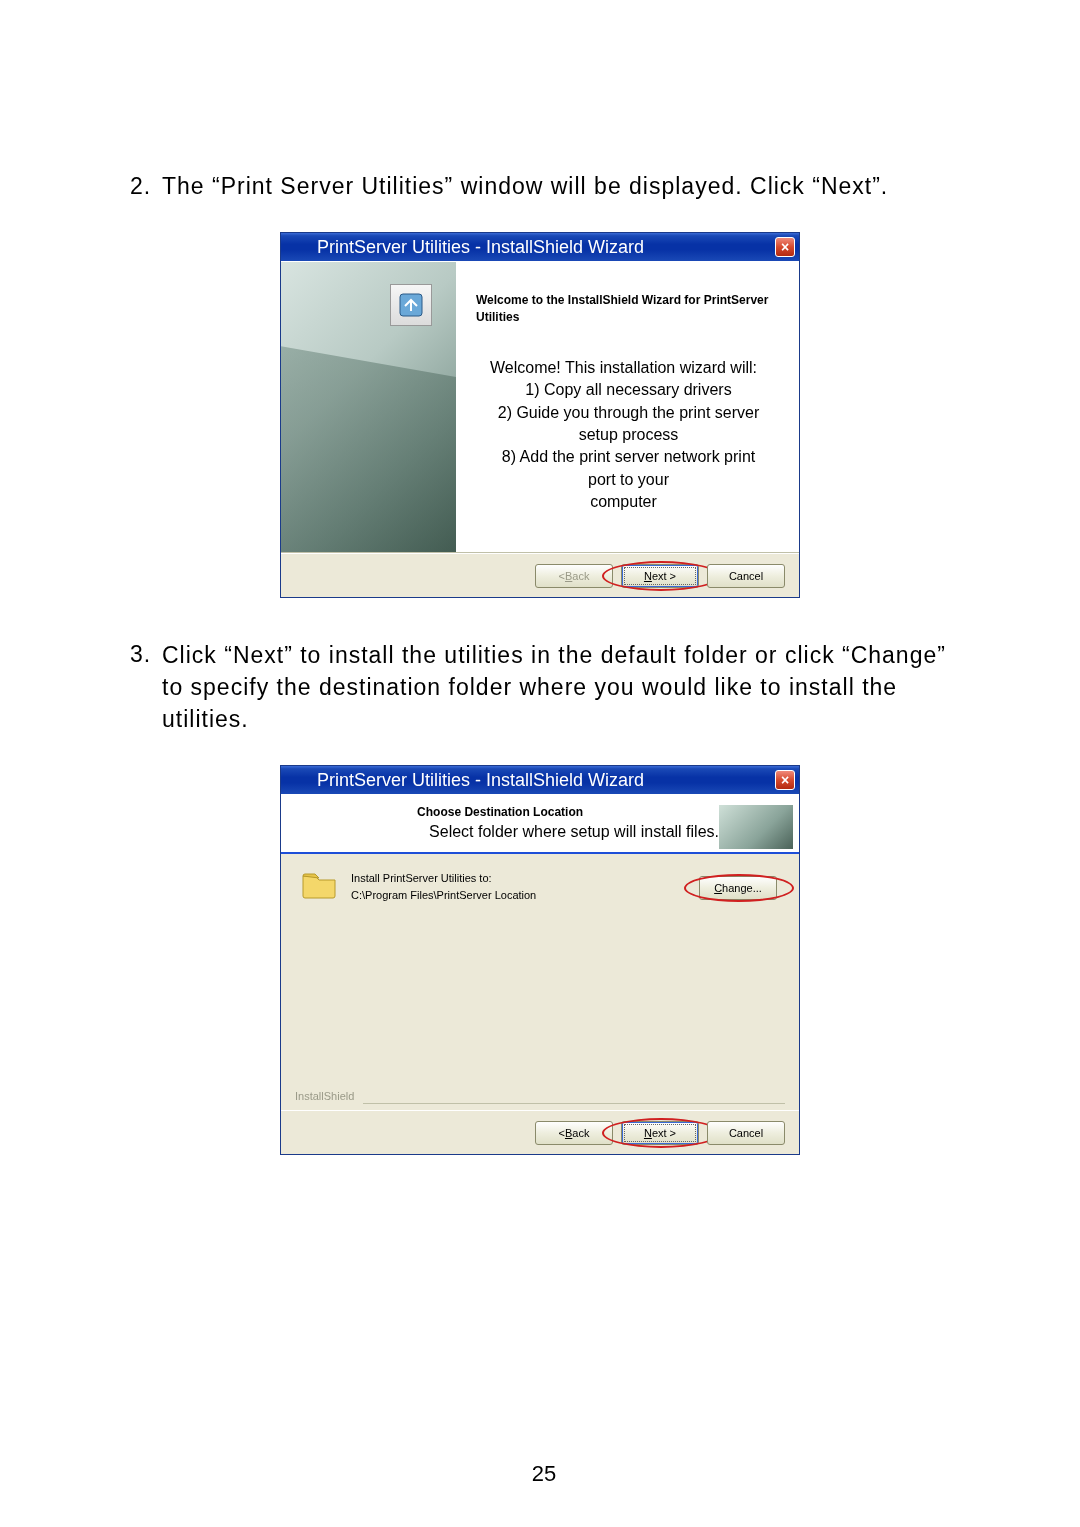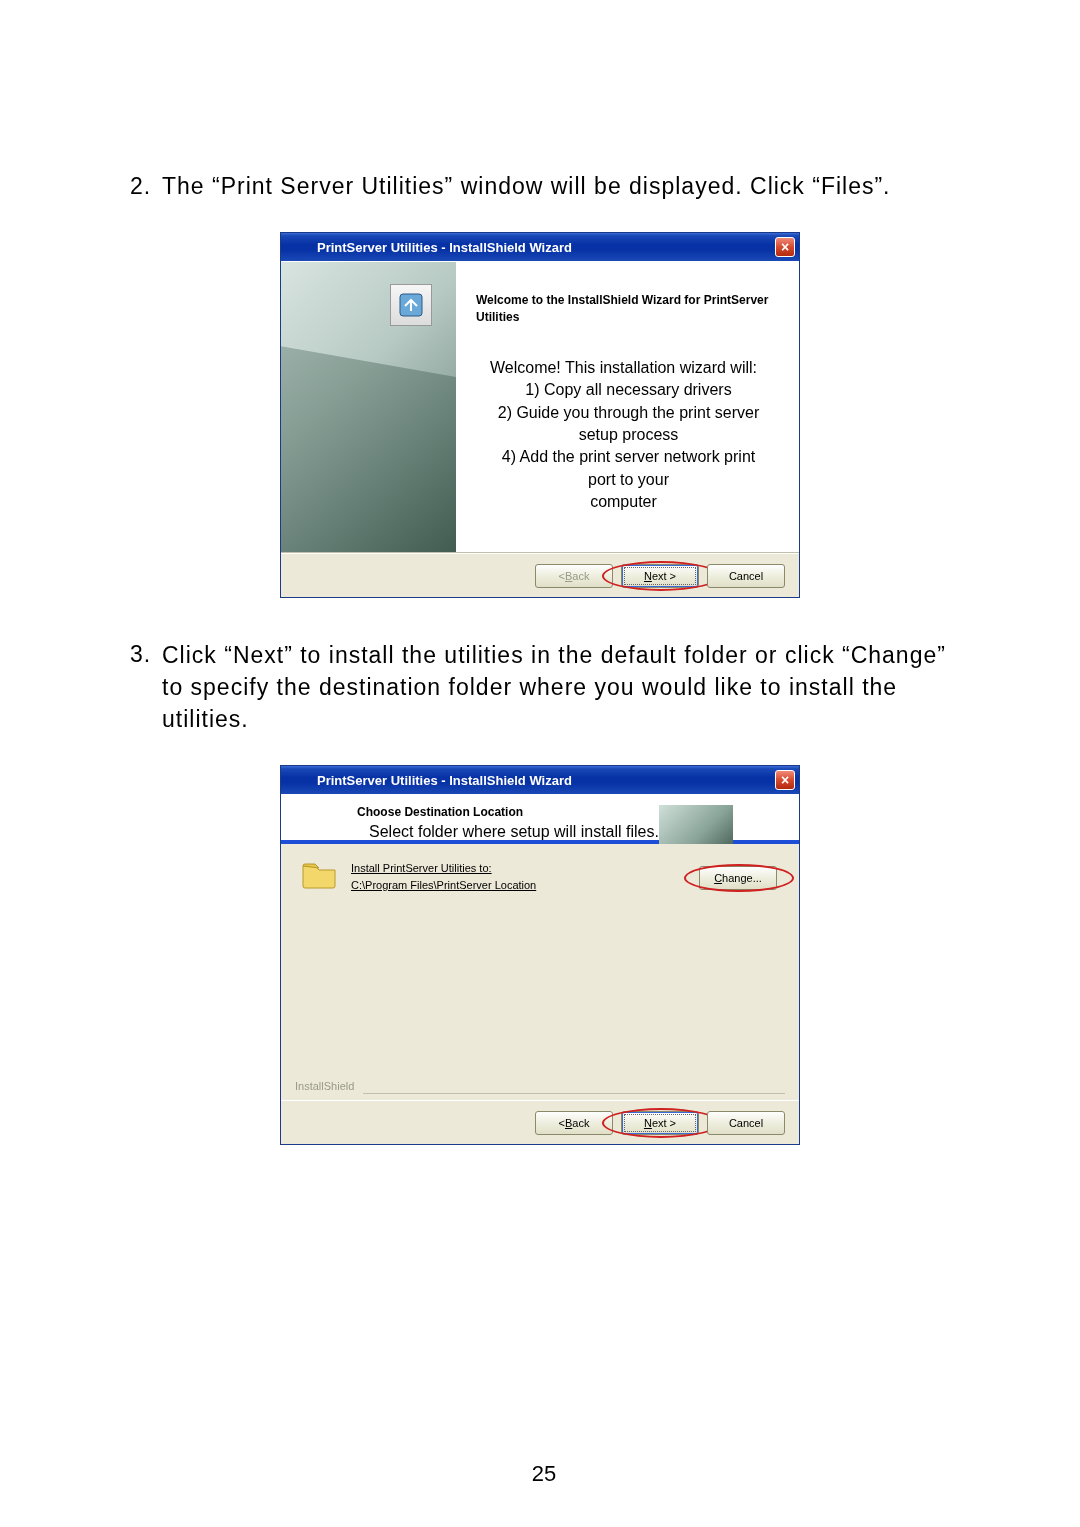--- a/index.html
+++ b/index.html
@@ -46,22 +46,22 @@
   .titlebar {
     height: 28px;
     background: linear-gradient(180deg, #3b6bd6 0%, #1a49b6 10%, #0732a6 40%, #0732a6 60%, #1a49b6 100%);
     display: flex;
     align-items: center;
     justify-content: space-between;
     padding: 0 4px 0 8px;
   }
   .titlebar .title {
     color: #fff;
-    font-weight: bold;
-    font-size: 13px;
+    font-weight: normal;
+    font-size: 18px;
     padding-left: 28px;
   }
   .close-btn {
     width: 20px;
     height: 20px;
     border: 1px solid #fff;
     border-radius: 3px;
     background: linear-gradient(180deg, #f08a7a 0%, #d64a2d 50%, #b32a10 100%);
     color: #fff;
     font-weight: bold;
@@ -154,25 +154,25 @@
     position: absolute;
     border: 2px solid #d02020;
     border-radius: 50%;
     pointer-events: none;
   }
 
   
   .d2-header {
     background: #fff;
     border-top: 1px solid #fff;
-    border-bottom: 4px solid #1d4ed8;
-    display: flex;
-    justify-content: center;
+    border-bottom: 2px solid #1d4ed8;
+    display: flex;
+    justify-content: flex-end;
     padding: 10px 6px 10px 16px;
-    height: 50px;
+    height: 60px;
     position: relative;
   }
   .d2-header .txt { }
   .d2-header .h1 {
     font-weight: bold;
     font-size: 12px;
     margin-bottom: 4px;
   }
   .d2-header .h2 {
     font-size: 16px;
@@ -180,21 +180,20 @@
   }
   .d2-header .thumb {
     width: 74px; height: 44px;
     background: linear-gradient(135deg, #cfe0d8 0%, #8aa49a 60%, #4a6258 100%);
   }
   .d2-body {
     background: #ece9d8;
     padding: 16px 20px 0 20px;
     min-height: 256px;
     position: relative;
-    text-decoration: underline;
   }
   .d2-row { display:flex; align-items:flex-start; gap:14px; }
   .folder-icon {
     width: 36px; height: 30px;
     }
   .d2-row .paths { font-size: 11px; line-height: 1.5; }
   .change-holder { position:absolute; top: 22px; right: 22px; }
   .brand {
     position:absolute; bottom: 8px; left: 14px;
     font-size: 11px; color: #9a9a88;
@@ -212,21 +211,21 @@
     padding-left: 8px;
   }
 </style>
 </head>
 <body>
 
 <div class="page">
 
   <div class="instr">
     <span class="num">2.</span>
-    <span class="body">The “Print Server Utilities” window will be displayed. Click “Files”.</span>
+    <span class="body">The “Print Server Utilities” window will be displayed. Click “Next”.</span>
   </div>
 
   <div class="dialog-wrap">
     <div class="dialog">
       <div class="titlebar">
         <span class="title">PrintServer Utilities - InstallShield Wizard</span>
         <div class="close-btn">×</div>
       </div>
       <div class="d1-body">
         <div class="d1-left">
@@ -237,21 +236,21 @@
               <path d="M8 15 L14 9 L20 15 M14 9 V20" stroke="#fff" stroke-width="2" fill="none"></path>
             </svg>
           </div>
         </div>
         <div class="d1-right">
           <div class="welcome-title">Welcome to the InstallShield Wizard for PrintServer Utilities</div>
           <div class="welcome-body">
             <span class="line">Welcome! This installation wizard will:</span>
             <span class="indent">1) Copy all necessary drivers</span>
             <span class="indent">2) Guide you through the print server setup process</span>
-            <span class="indent">4) Add the print server network print port to your</span>
+            <span class="indent">8) Add the print server network print port to your</span>
             <span class="line">computer</span>
           </div>
         </div>
       </div>
       <div class="btnrow" style="position:relative;">
         <div class="winbtn disabled">
           <span>&lt; </span>
             <span class="u">B</span>
             <span>ack</span>
         </div>

